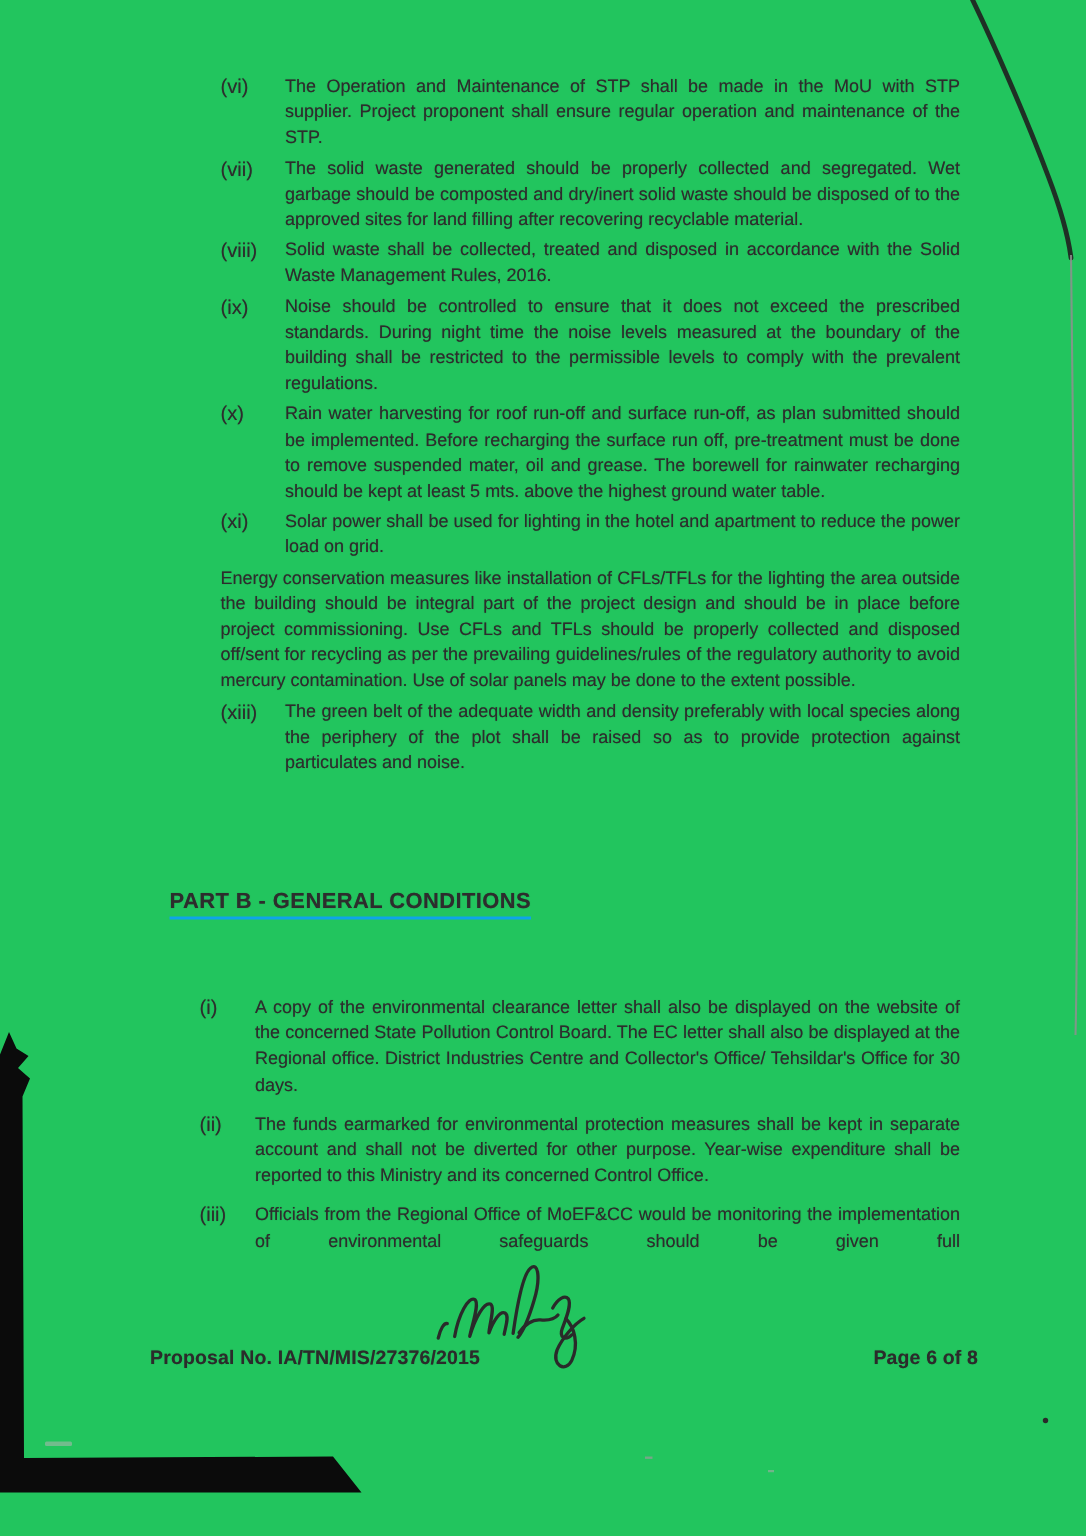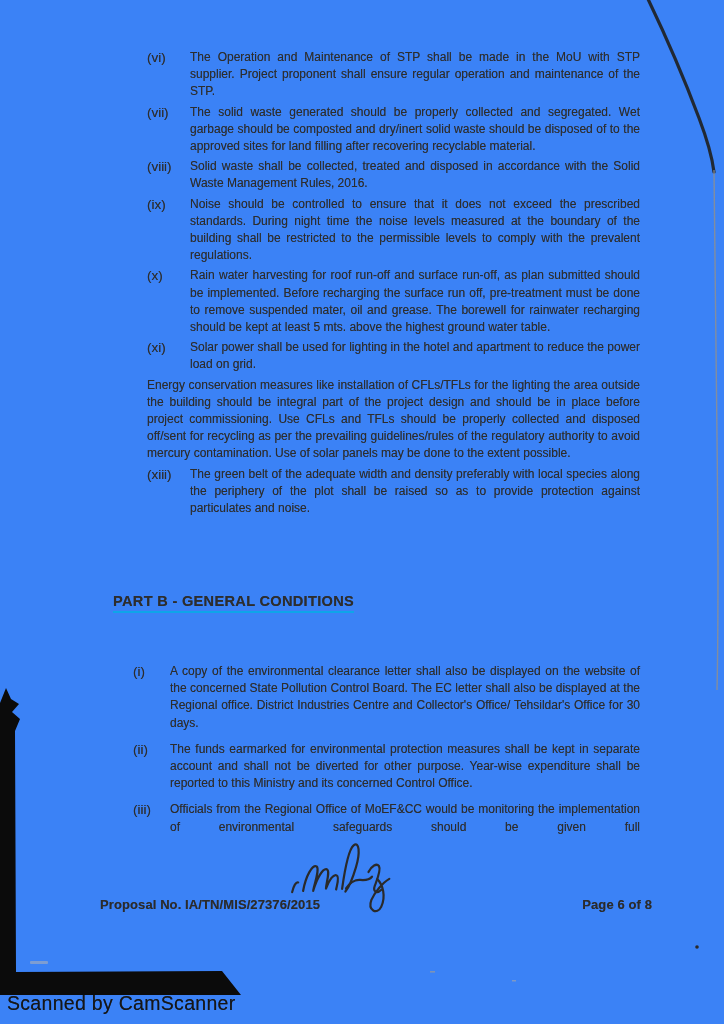--- a/index.html
+++ b/index.html
@@ -1,20 +1,20 @@
 <!DOCTYPE html>
 <html><head>
 <meta charset="utf-8">
 <style>
   html, body { margin: 0; padding: 0; background: #ffffff; }
   .page {
     position: relative;
     width: 724px;
     height: 1024px;
-    background: #3b82f6;
+    background: #22c55e;
     overflow: hidden;
     font-family: "Liberation Sans", sans-serif;
     color: #2d2d2d;
   }
   
   .cond-list { position: absolute; }
   .part-a { top: 49px; left: 147px; width: 493px; }
   .part-a .item { margin-bottom: 3px; }
   .part-a .num { width: 43px; }
   .item { display: flex; }
@@ -168,15 +168,14 @@
   <svg class="artifacts" viewBox="0 0 724 1024">
     <path d="M647,-3 C662,28 684,78 699,118 C707,139 712,156 714,172" stroke="#1f1f1f" stroke-width="3.2" fill="none" stroke-linecap="round" opacity="0.9"></path>
     <path d="M714,170 C716,260 717,420 718,560 C718,612 718,652 717,690" stroke="#8f8f8f" stroke-width="1.4" fill="none" opacity="0.85"></path>
     <polygon points="0,703 6,688 11,699 19,704 12,712 20,719 15,731 16,972 222,971 241,995 0,995" fill="#0b0b0b"></polygon>
     <rect x="30" y="961" width="18" height="3" rx="1" fill="#b5b5b5" opacity="0.55"></rect>
     <circle cx="697" cy="947" r="1.8" fill="#2a2a2a"></circle>
     <rect x="430" y="971" width="5" height="1.6" fill="#9a9a9a" opacity="0.7"></rect>
     <rect x="512" y="980" width="4" height="1.5" fill="#a8a8a8" opacity="0.6"></rect>
   </svg>
 
-  <div class="watermark">Scanned by CamScanner</div>
 
 </div>
 
 </body></html>

